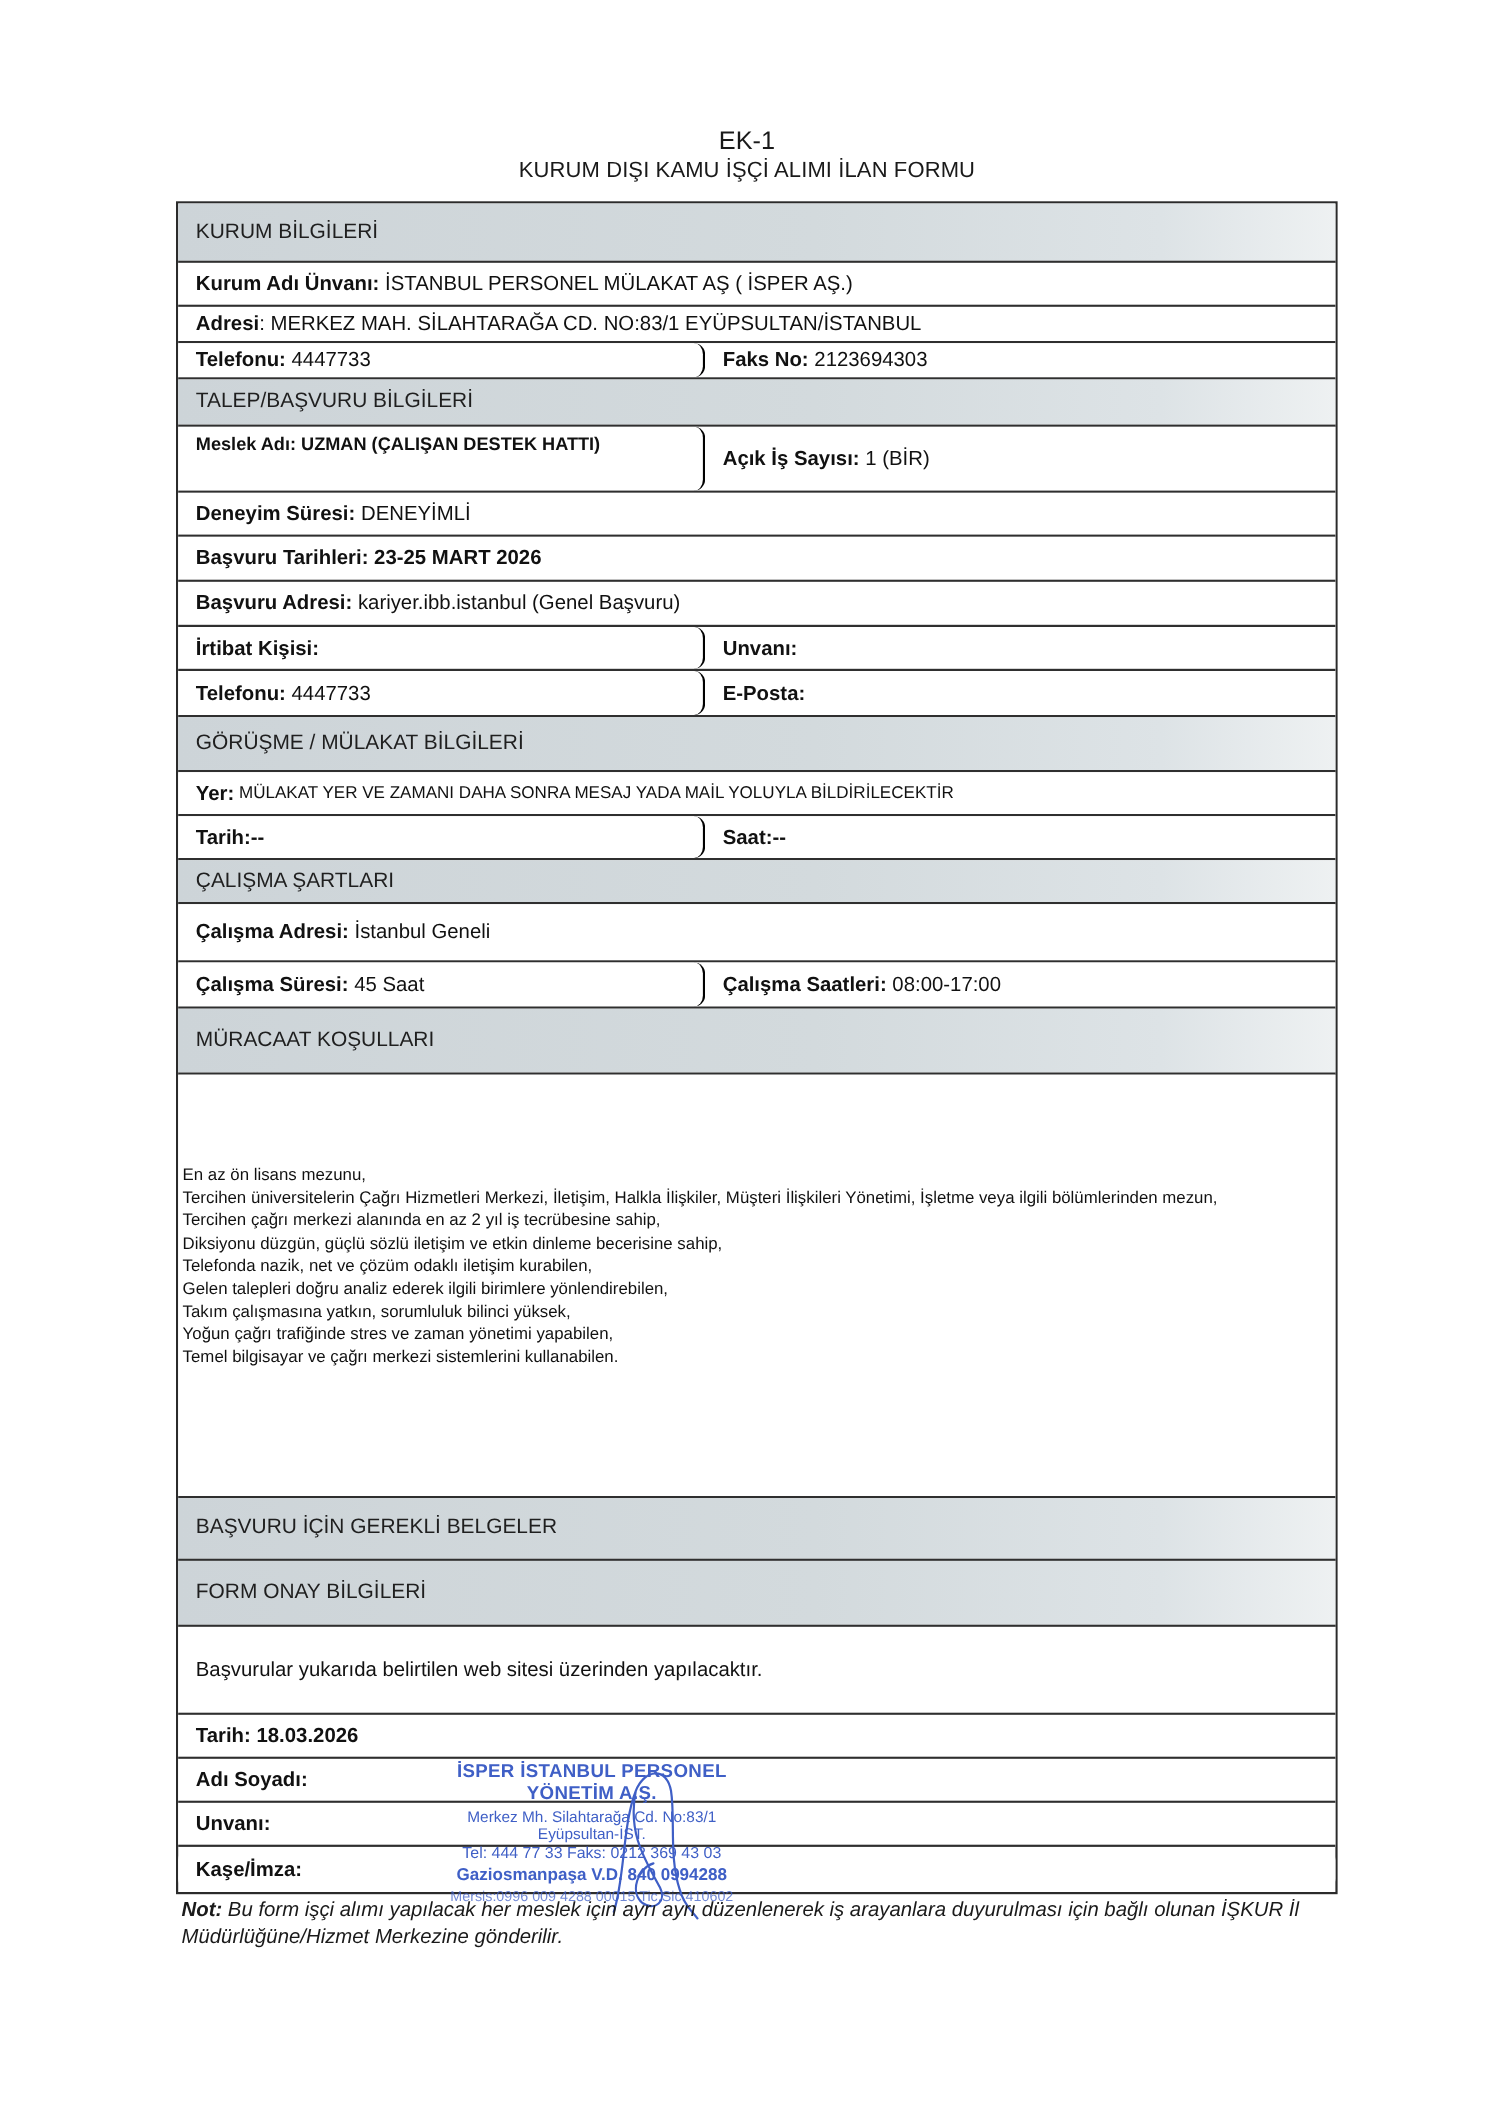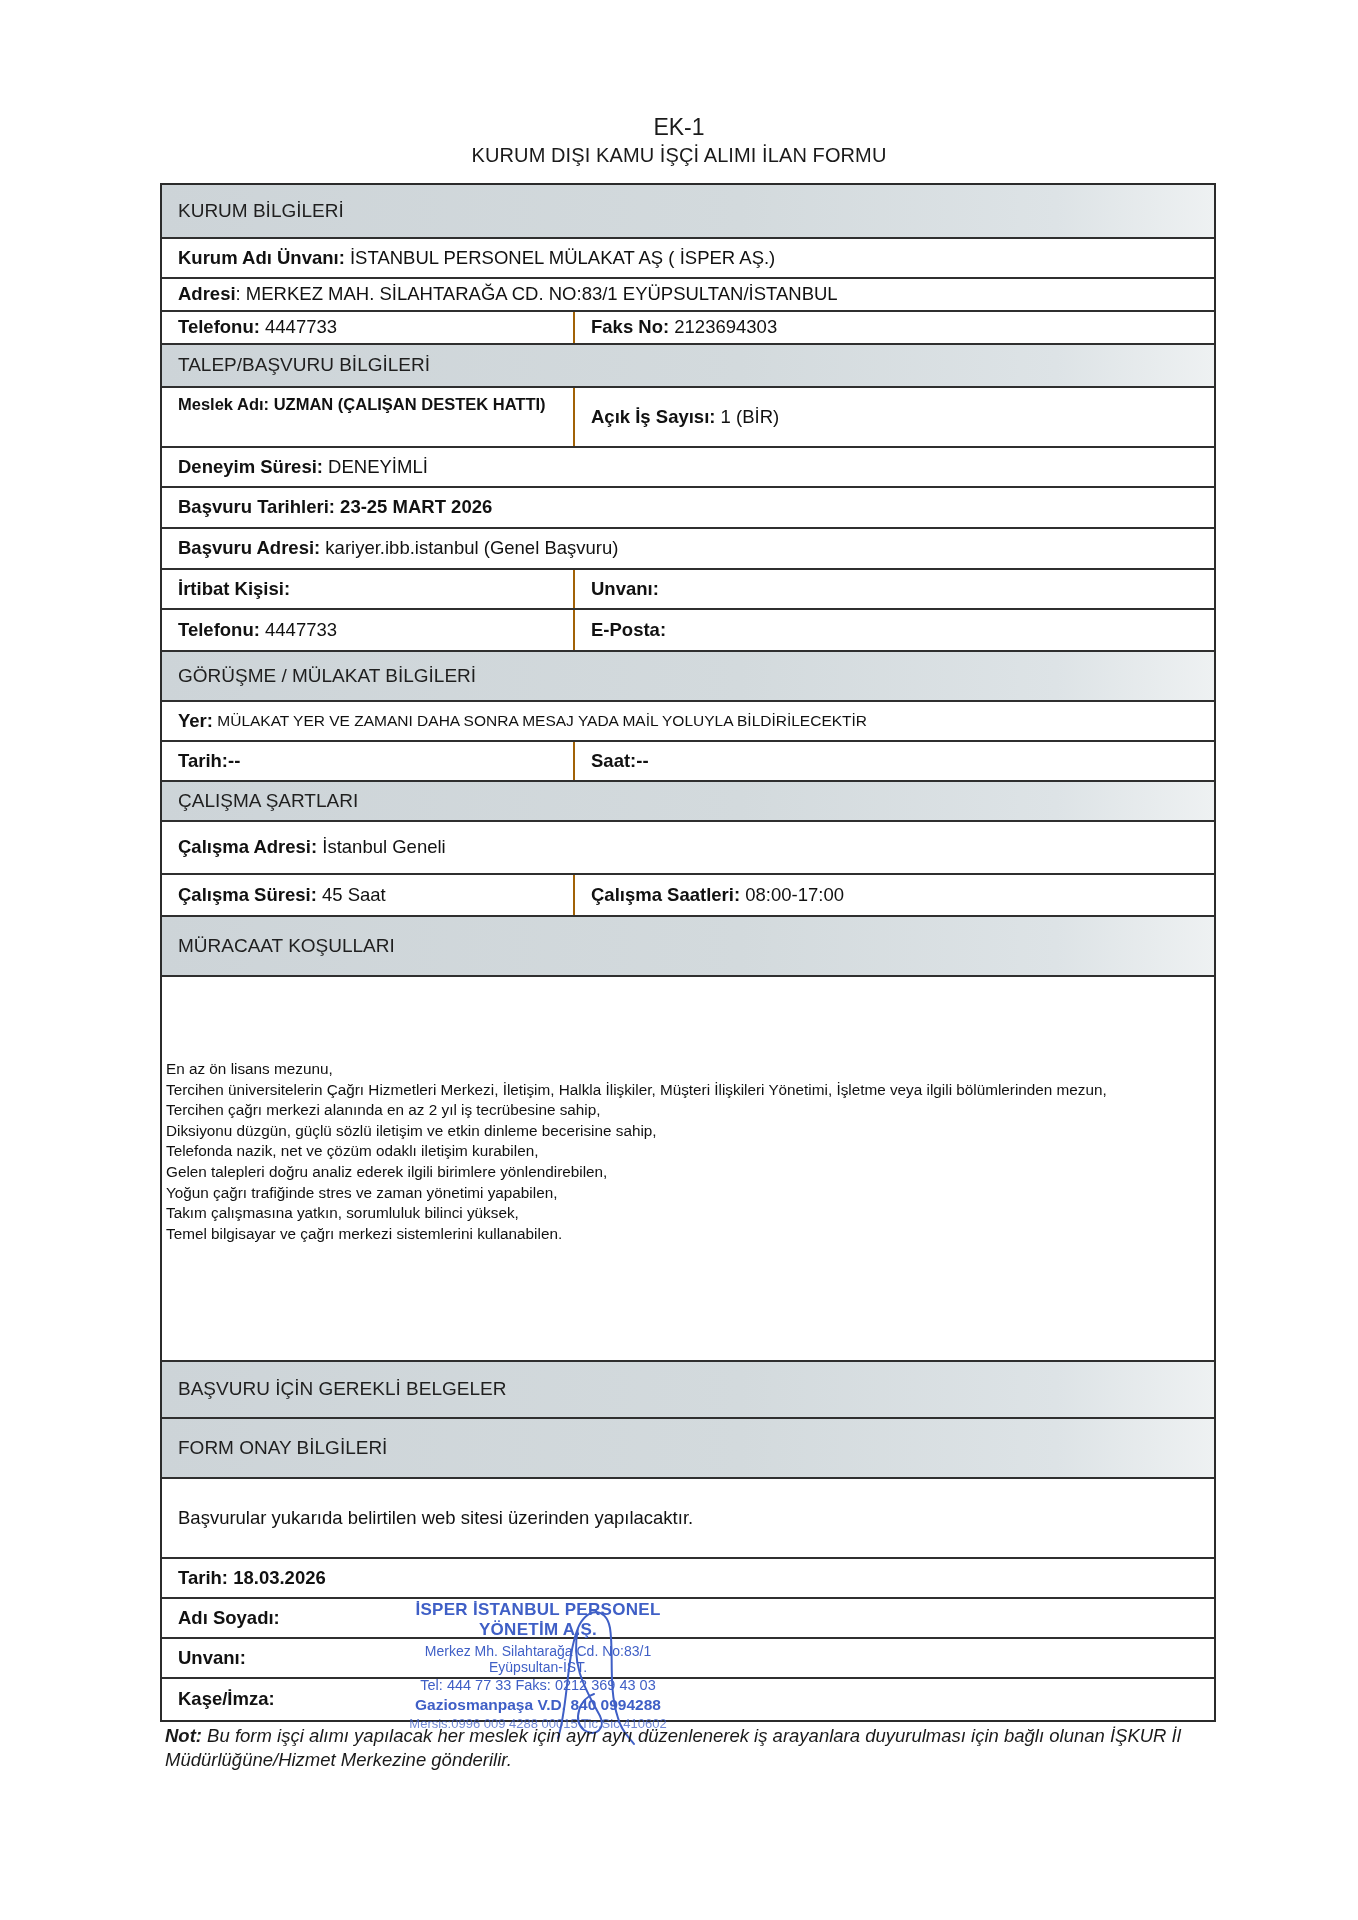--- a/index.html
+++ b/index.html
@@ -21,21 +21,21 @@
     }
     .row {
       display: flex; border-bottom: 2px solid #2f2f2f; box-sizing: border-box;
       background: #fff;
     }
     .row:last-child { border-bottom: none; border-radius: 12px; }
     .cell {
       box-sizing: border-box; padding: 0 16px; display: flex; align-items: center;
       font-size: 18.5px; line-height: 1.2;
     }
-    .cell.left { width: 413px; border-right: 2px solid #a16207; }
+    .cell.left { width: 479px; border-right: 2px solid #000000; border-radius: 10px; }
     .cell.right { flex: 1; }
     .cell.full { flex: 1; }
     .section {
       background: linear-gradient(90deg, #cdd4d8 0%, #d3dadd 55%, #dde3e6 85%, #eef1f2 100%);
     }
     .section .cell { font-size: 19px; color: #1f1f1f; }
     .lbl { font-weight: bold; white-space: pre; text-align: right; }
     .val { font-weight: normal; white-space: pre; }
     .small-val { font-size: 15.5px; }
     .meslek { font-size: 16.5px; font-weight: bold; line-height: 1.3; }
@@ -194,22 +194,22 @@
     <div class="cell full">MÜRACAAT KOŞULLARI</div>
   </div>
   <div class="row" style="height:385px">
     <div class="cell full conditions">
       <div>En az ön lisans mezunu,</div>
       <div>Tercihen üniversitelerin Çağrı Hizmetleri Merkezi, İletişim, Halkla İlişkiler, Müşteri İlişkileri Yönetimi, İşletme veya ilgili bölümlerinden mezun,</div>
       <div>Tercihen çağrı merkezi alanında en az 2 yıl iş tecrübesine sahip,</div>
       <div>Diksiyonu düzgün, güçlü sözlü iletişim ve etkin dinleme becerisine sahip,</div>
       <div>Telefonda nazik, net ve çözüm odaklı iletişim kurabilen,</div>
       <div>Gelen talepleri doğru analiz ederek ilgili birimlere yönlendirebilen,</div>
+      <div>Takım çalışmasına yatkın, sorumluluk bilinci yüksek,</div>
       <div>Yoğun çağrı trafiğinde stres ve zaman yönetimi yapabilen,</div>
-      <div>Takım çalışmasına yatkın, sorumluluk bilinci yüksek,</div>
       <div>Temel bilgisayar ve çağrı merkezi sistemlerini kullanabilen.</div>
     </div>
   </div>
 
   <div class="row section" style="height:57px">
     <div class="cell full">BAŞVURU İÇİN GEREKLİ BELGELER</div>
   </div>
   <div class="row section" style="height:60px">
     <div class="cell full">FORM ONAY BİLGİLERİ</div>
   </div>

